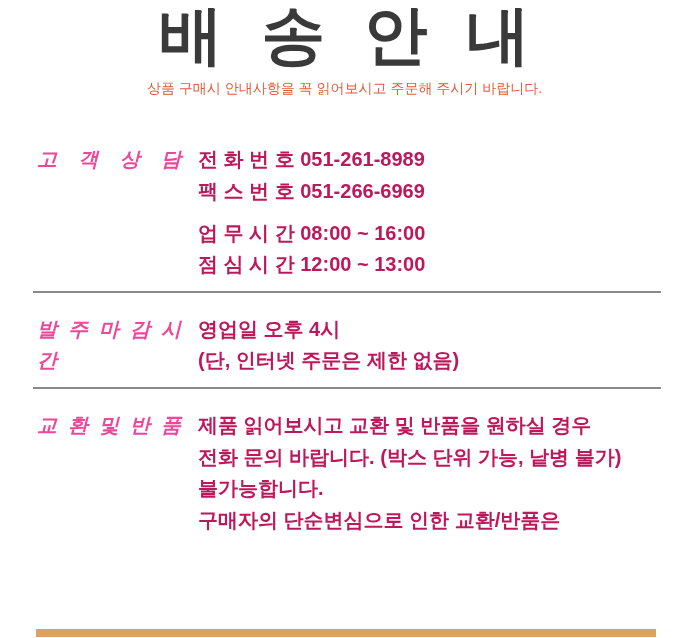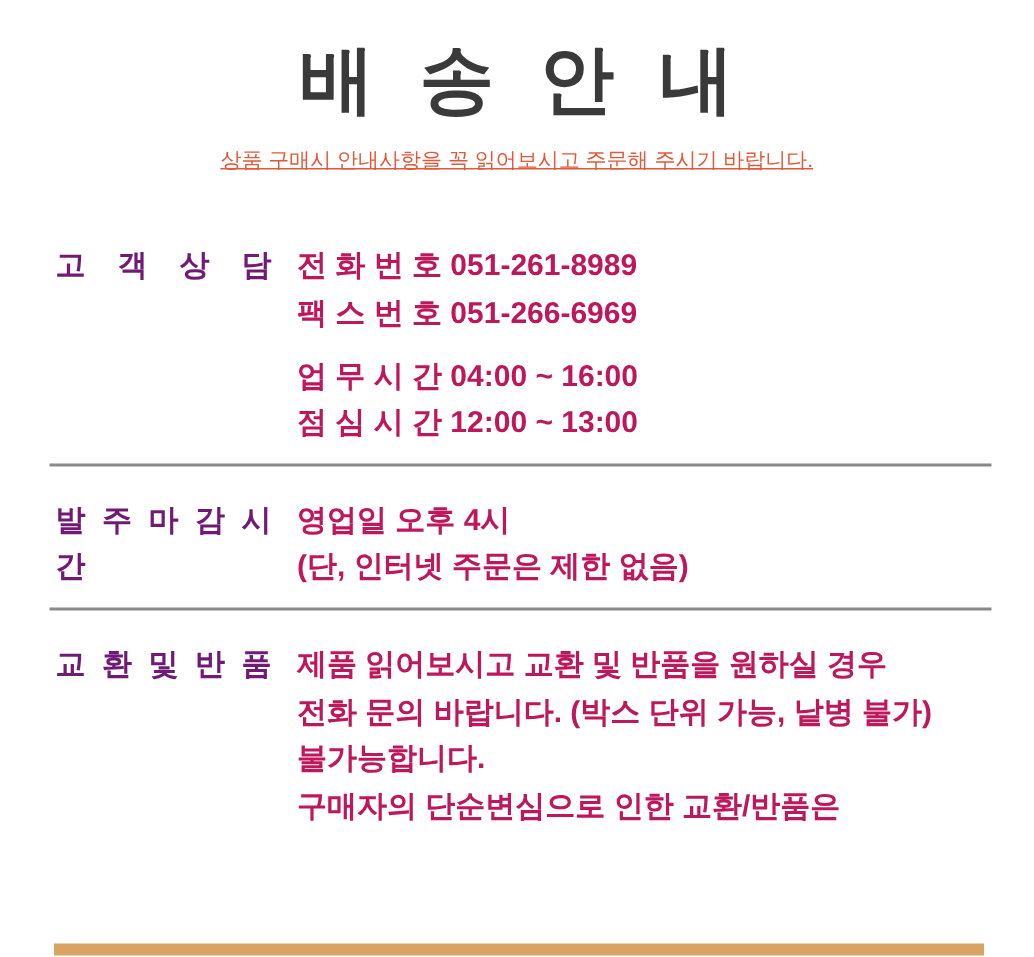--- a/index.html
+++ b/index.html
@@ -10,55 +10,55 @@
     position: relative;
     width: 689px;
     height: 638px;
     margin: 0 auto;
     background: #ffffff;
     overflow: hidden;
     font-family: "Liberation Sans", "DejaVu Sans", sans-serif;
   }
 
   .page-title {
-    padding-top: 23px;
-    font-size: 50px;
+    padding-top: 5px;
+    font-size: 64px;
     line-height: 60px;
     font-weight: 700;
     letter-spacing: 0.16em;
     text-indent: 0.16em;
     text-align: center;
     color: #3a3a3a;
   }
 
   .page-subtitle {
     margin-top: 13px;
     font-size: 14px;
     line-height: 20px;
     text-align: center;
     color: #e05a3a;
-    text-decoration: underline;
   }
 
   .info-section {
     display: grid;
     grid-template-columns: 144px 1fr;
     column-gap: 17px;
     padding: 0 28px 0 37px;
     font-size: 20px;
     font-weight: 700;
   }
 
   .section-label {
-    color: #701a75;
+    color: #ec4899;
     line-height: 31.8px;
     text-align: justify;
     text-align-last: justify;
     align-self: start;
     white-space: pre-wrap;
+    font-style: italic;
   }
 
   .section-content .line {
     color: #be185d;
     line-height: 31.8px;
     white-space: pre-wrap;
   }
 
   .gap-above { margin-top: 10px; }
 
@@ -87,21 +87,21 @@
 
   <h1 class="page-title">배 송 안 내</h1>
 
   <p class="page-subtitle">상품 구매시 안내사항을 꼭 읽어보시고 주문해 주시기 바랍니다.</p>
 
   <section class="info-section first-section">
     <div class="section-label">고 객 상 담</div>
     <div class="section-content">
       <div class="line">전 화 번 호 051-261-8989</div>
       <div class="line">팩 스 번 호 051-266-6969</div>
-      <div class="line gap-above">업 무 시 간 04:00 ~ 16:00</div>
+      <div class="line gap-above">업 무 시 간 08:00 ~ 16:00</div>
       <div class="line">점 심 시 간 12:00 ~ 13:00</div>
     </div>
   </section>
 
   <hr class="divider">
 
   <section class="info-section">
     <div class="section-label">발 주 마 감 시 간</div>
     <div class="section-content">
       <div class="line">영업일 오후 4시</div>

